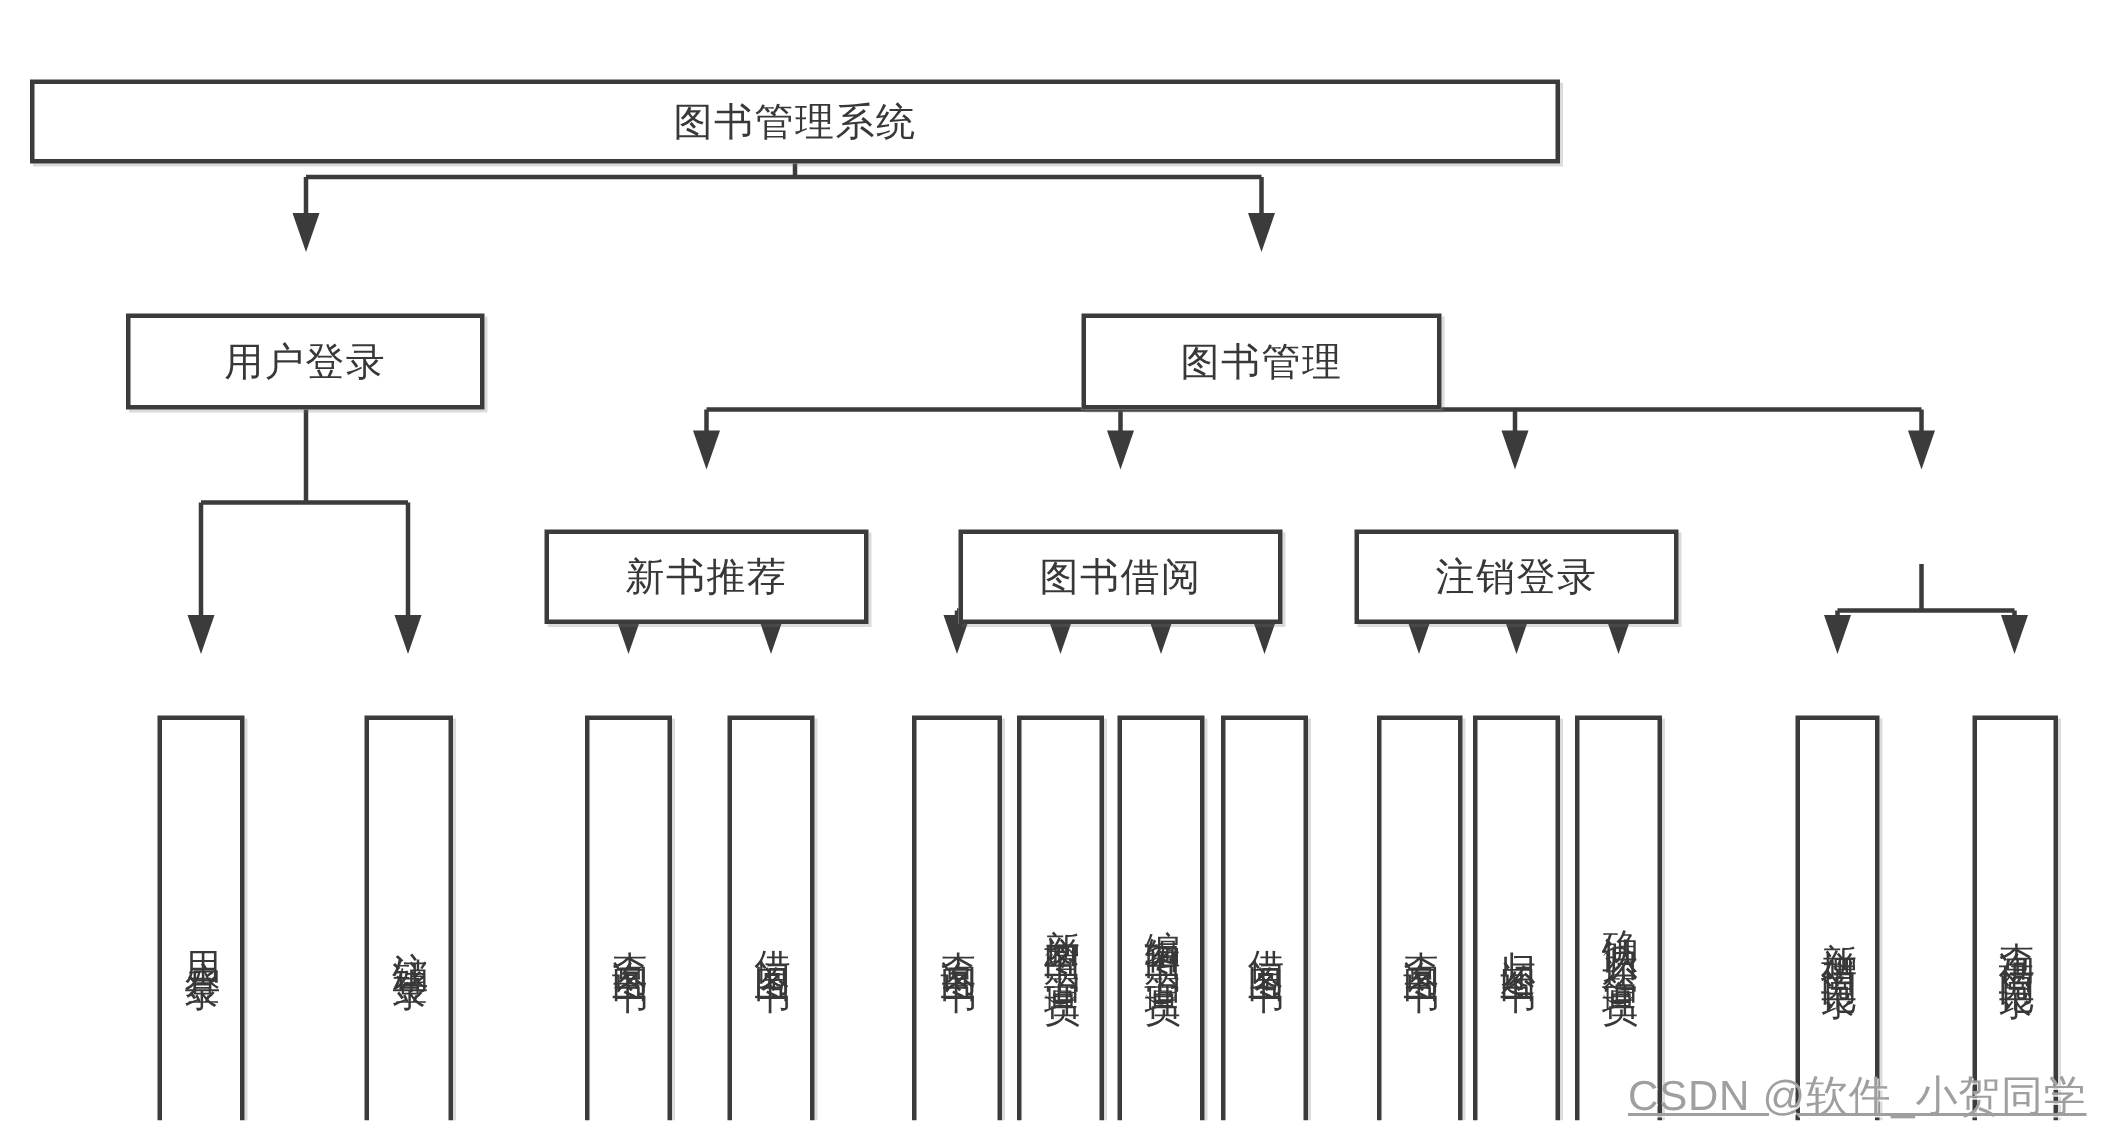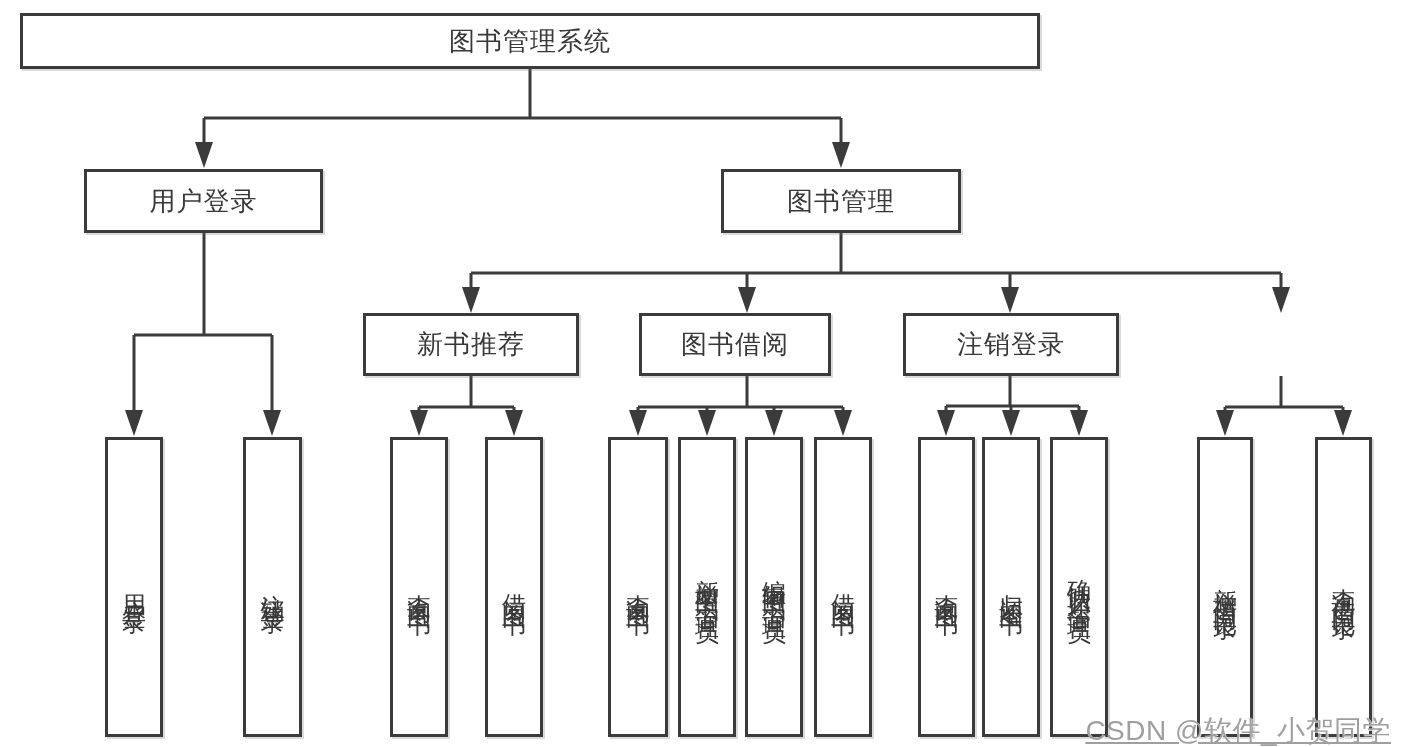--- a/index.html
+++ b/index.html
@@ -27,20 +27,21 @@
   .box {
     position: absolute;
     box-sizing: border-box;
     background: #ffffff;
     border: 3px solid var(--line, #3b3b3b);
     display: flex;
     align-items: center;
     justify-content: center;
     z-index: 2;
     box-shadow: 2px 2px 0 rgba(110,110,110,0.25);
+    margin-top: 40px;
   }
   .hbox {
     font-size: 26px;
     letter-spacing: 1px;
     white-space: nowrap;
   }
   .vbox {
     writing-mode: vertical-rl;
     text-orientation: mixed;
     font-size: 24px;
@@ -100,21 +101,21 @@
     <polygon points="1216,410 1234,410 1225,436" fill="currentColor"></polygon>
     <polygon points="1334,410 1352,410 1343,436" fill="currentColor"></polygon>
   </svg>
 
   <div class="box hbox" style="left:20px;top:13px;width:1020px;height:56px">图书管理系统</div>
 
   <div class="box hbox" style="left:84px;top:169px;width:239px;height:64px">用户登录</div>
   <div class="box hbox" style="left:363px;top:313px;width:216px;height:63px">新书推荐</div>
 
   <div class="box hbox" style="left:721px;top:169px;width:240px;height:64px">图书管理</div>
-  <div class="box hbox" style="left:639px;top:313px;width:192px;height:63px">图书借阅</div>
+  <div class="box hbox" style="left:639px;top:313px;width:216px;height:63px">图书借阅</div>
   <div class="box hbox" style="left:903px;top:313px;width:216px;height:63px">注销登录</div>
 
   <div class="box vbox" style="left:105px;top:437px;width:58px;height:300px">用户登录</div>
   <div class="box vbox" style="left:243px;top:437px;width:59px;height:300px">注销登录</div>
 
   <div class="box vbox" style="left:390px;top:437px;width:58px;height:300px">查询图书</div>
   <div class="box vbox" style="left:485px;top:437px;width:58px;height:300px">借阅图书</div>
 
   <div class="box vbox" style="left:608px;top:437px;width:60px;height:300px">查询图书</div>
   <div class="box vbox" style="left:678px;top:437px;width:58px;height:300px">新增图书（管理员）</div>

